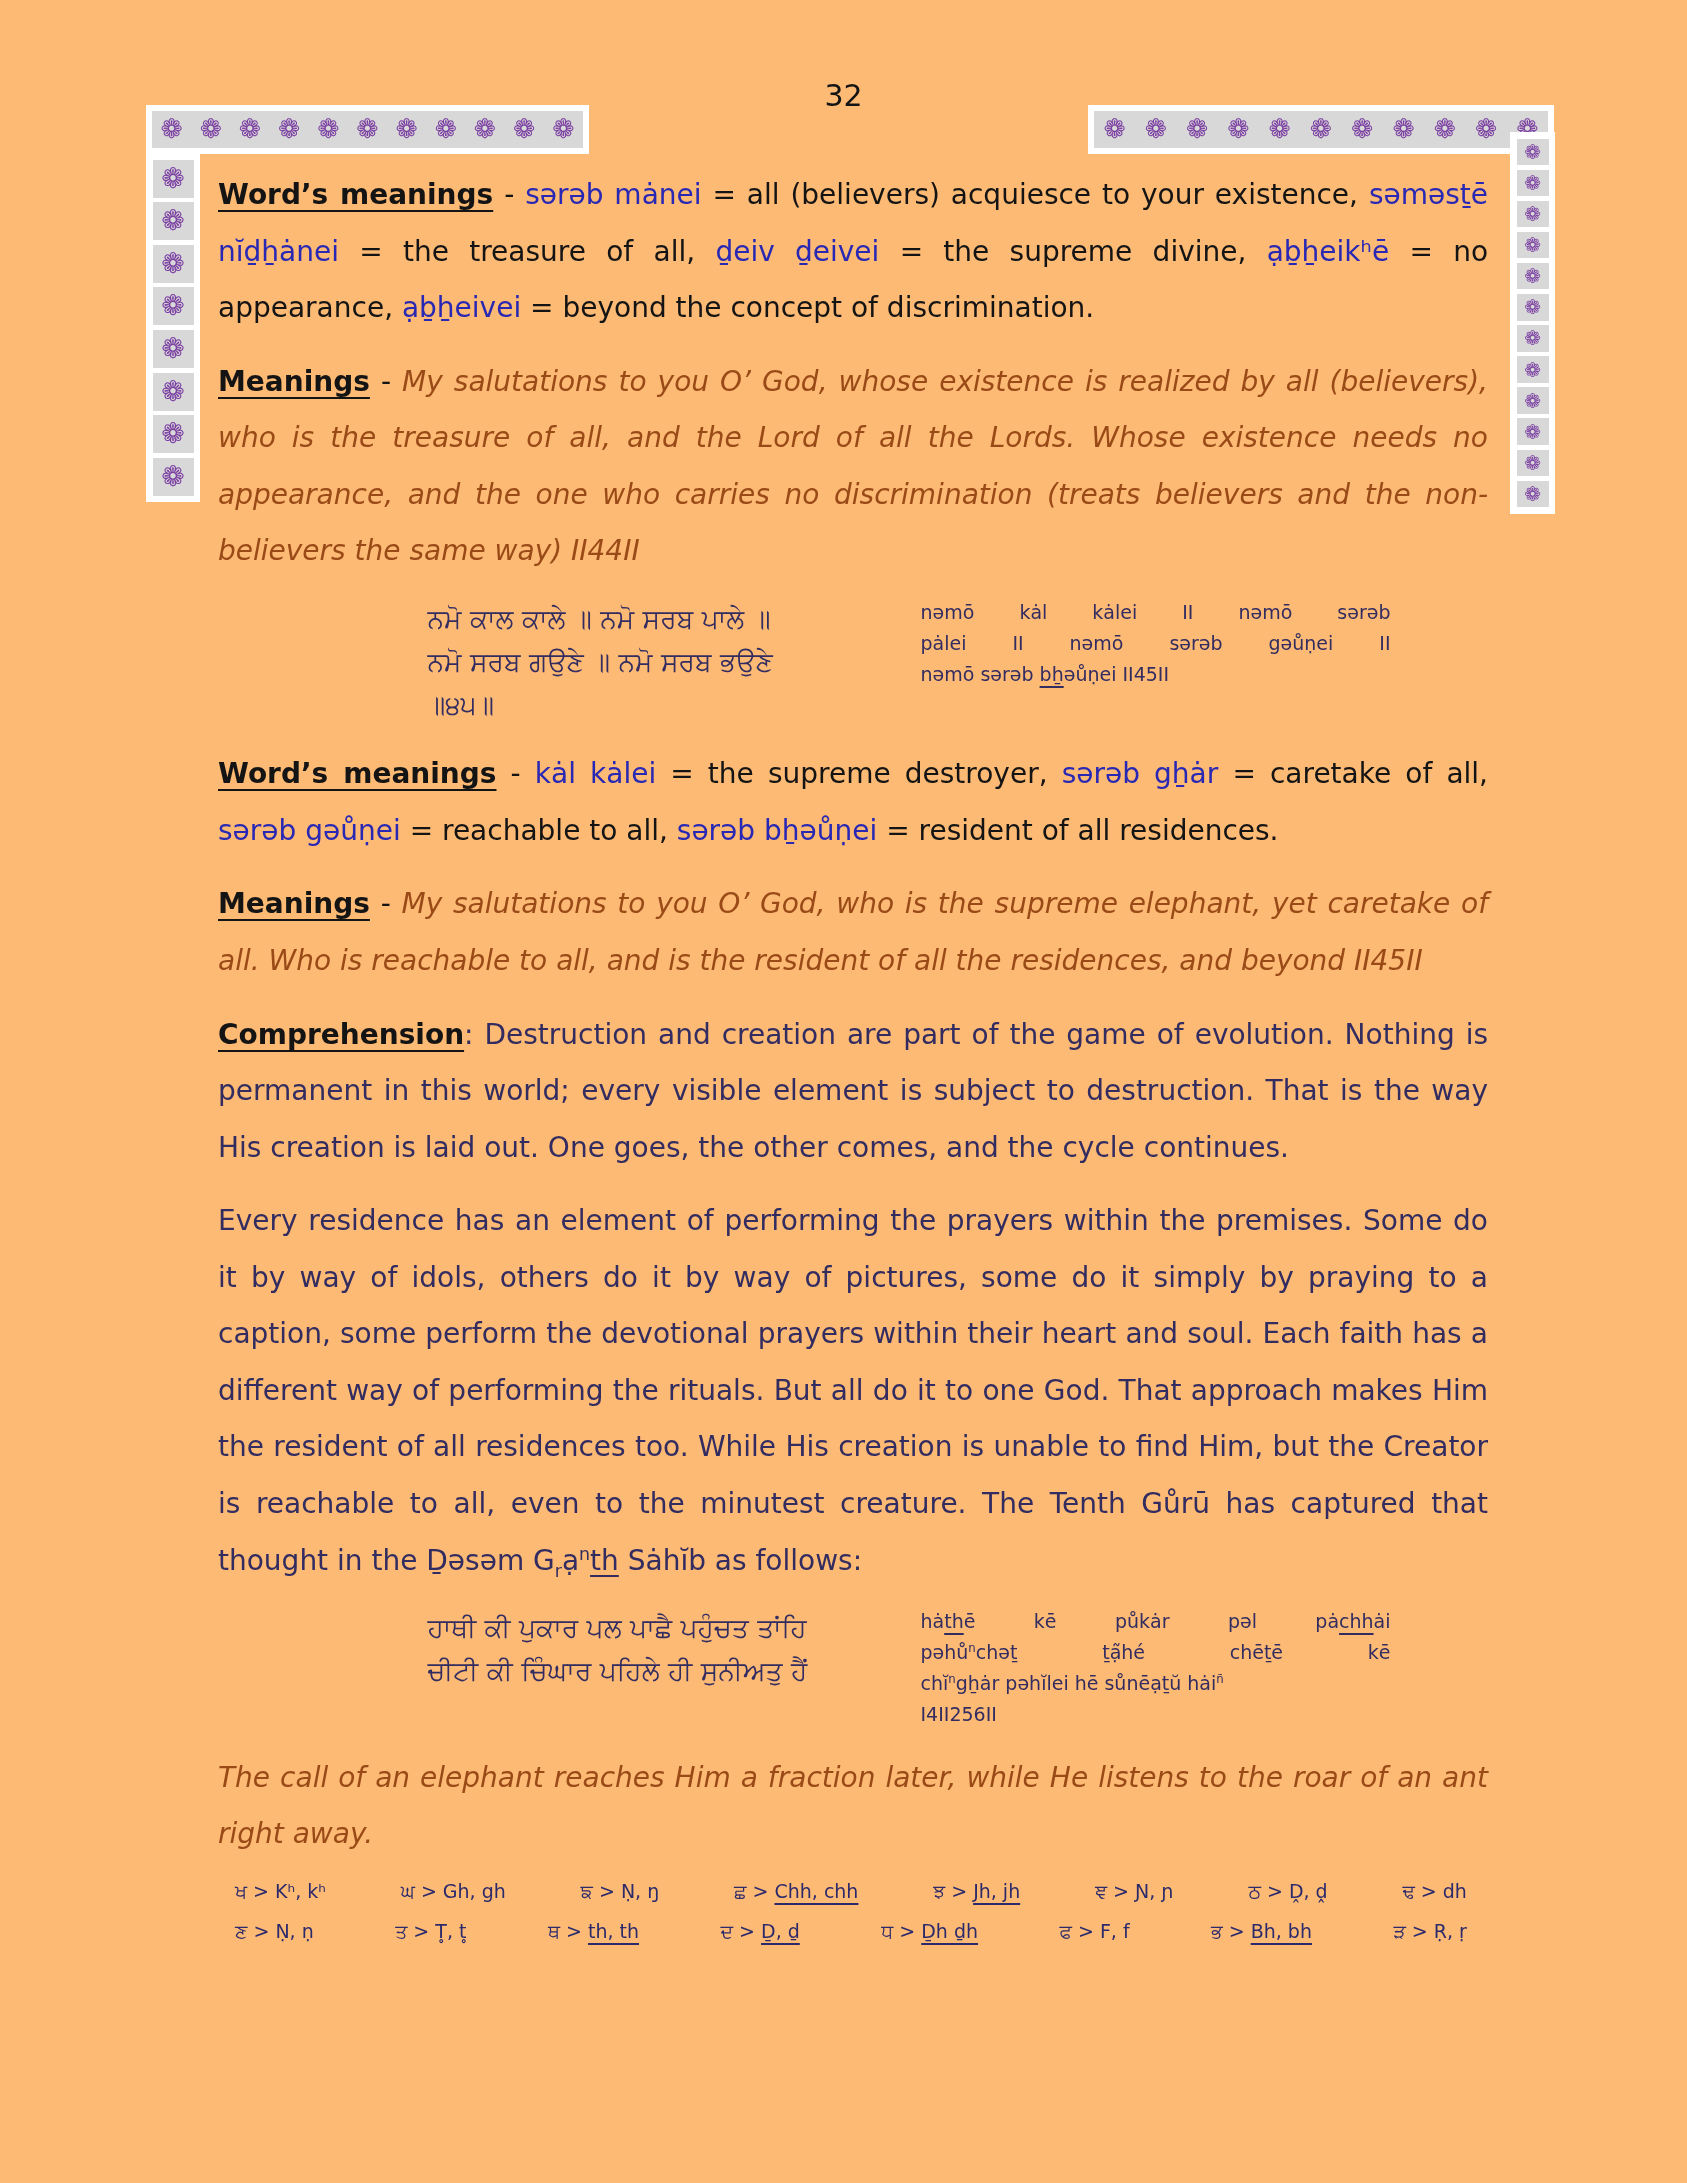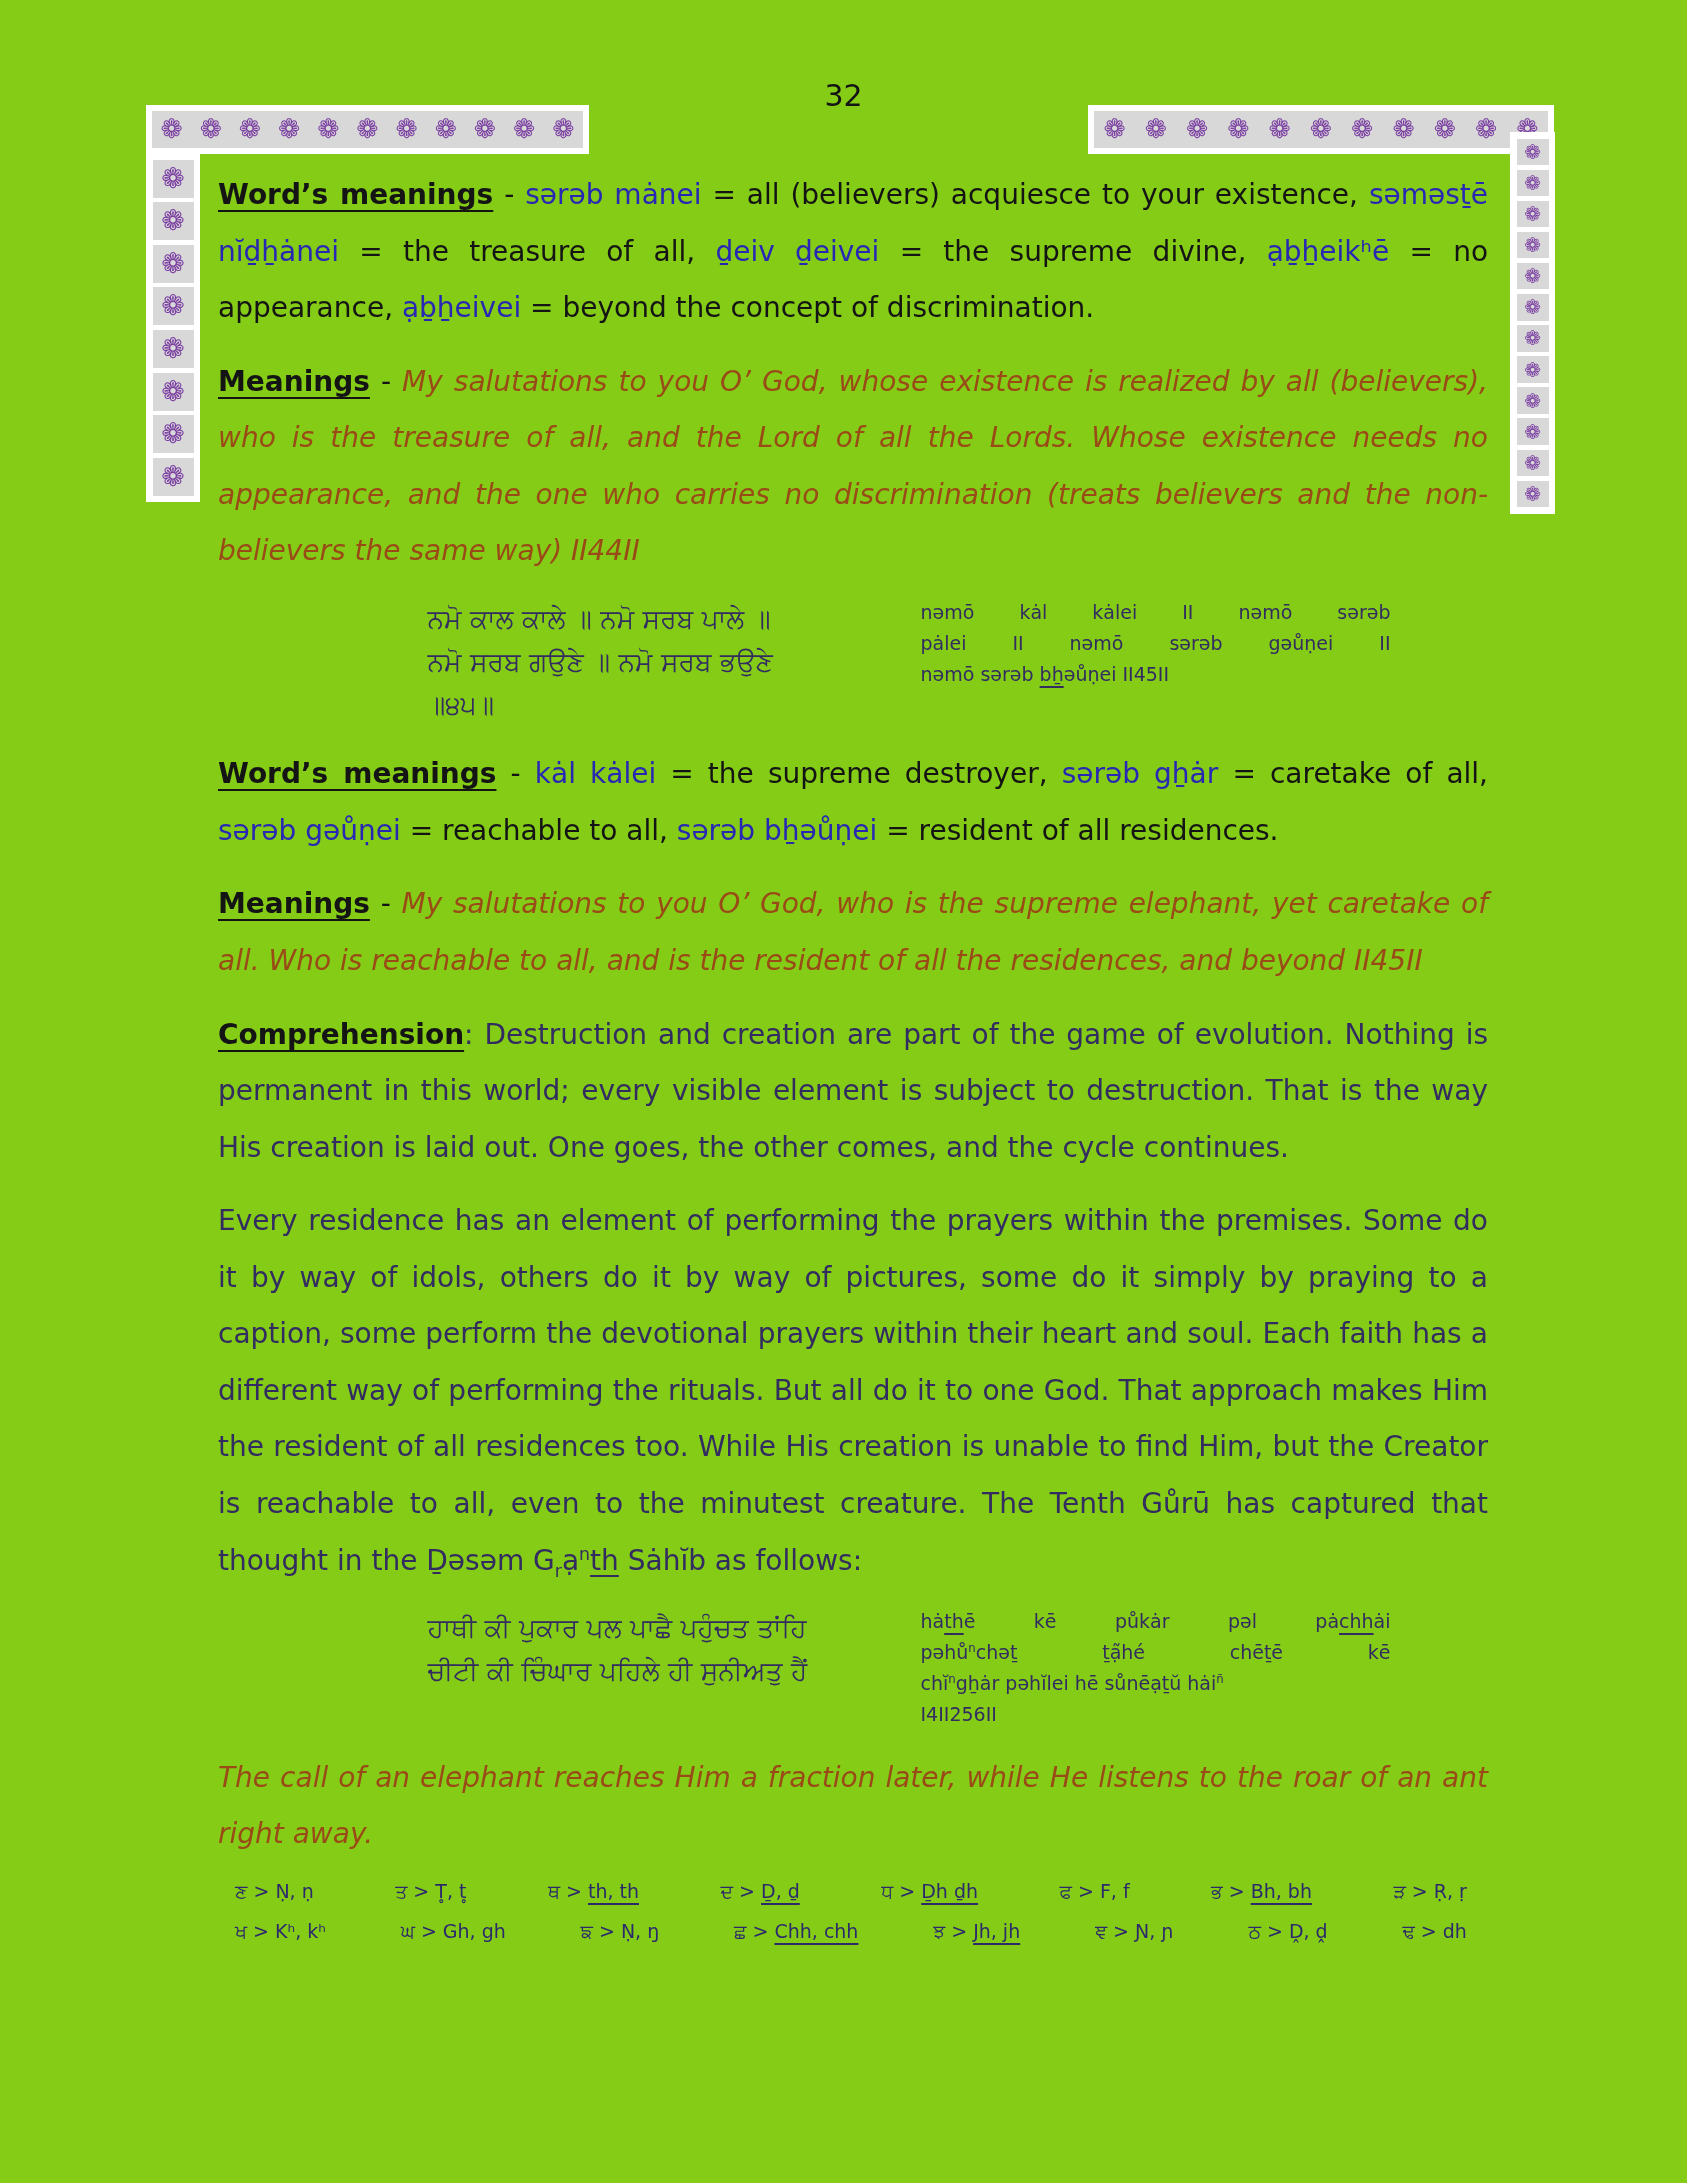--- a/index.html
+++ b/index.html
@@ -1,18 +1,18 @@
 <!DOCTYPE html>
 <html style="font-size:10.6px"><head>
 <meta charset="utf-8">
 <style>
   * { margin:0; padding:0; box-sizing:border-box; }
   html,body { width:1687px; height:2183px; }
   body { font-family:"DejaVu Sans","Liberation Sans",sans-serif; }
-  .page { position:relative; width:1687px; height:2183px; background:#84cc16; overflow:hidden; }
+  .page { position:relative; width:1687px; height:2183px; background:#fdba74; overflow:hidden; }
 
   .page-number { position:absolute; top:78px; left:0; width:100%; text-align:center;
                  font-size:30px; color:#141414; }
 
   
   .fstrip { position:absolute; display:flex; align-items:center; justify-content:space-around;
             background:#d8d8d8; border:6.6px solid #ffffff; height:49px; }
   .fstrip .fl { font-size:26.5px; line-height:1; color:#7b3fa2; }
   .fcol { position:absolute; display:flex; flex-direction:column; gap:4.6px;
           background:#ffffff; padding:6.6px; }
@@ -186,36 +186,36 @@
           <div class="vline just"><span>pəhů</span><span class="sup">n</span><span>chəṯ ṯạ̃hé  chēṯē kē</span></div>
           <div class="vline"><span>chĭ</span><span class="sup">n</span><span>gẖȧr pəhĭlei hē sůnēạṯŭ hȧi</span><span class="sup">ñ</span></div>
           <div class="vline"><span>I4II256II</span></div>
         </div>
     </div>
 
     <p class="para trans-par"><span class="brown">The call of an elephant reaches Him a fraction later, while He listens to the roar of an ant right away.</span></p>
 
     <div class="legend">
       <div class="lrow">
+          <span class="litem"><span>ਖ &gt; </span><span>Kʰ, kʰ</span></span>
+          <span class="litem"><span>ਘ &gt; </span><span>Gh, gh</span></span>
+          <span class="litem"><span>ਙ &gt; </span><span>Ṇ, ŋ</span></span>
+          <span class="litem"><span>ਛ &gt; </span><span class="u">Chh, chh</span></span>
+          <span class="litem"><span>ਝ &gt; </span><span class="u">Jh, jh</span></span>
+          <span class="litem"><span>ਞ &gt; </span><span>Ɲ, ɲ</span></span>
+          <span class="litem"><span>ਠ &gt; </span><span>Ḓ, ḓ</span></span>
+          <span class="litem"><span>ਢ &gt; </span><span>dh</span></span>
+        </div>
+      <div class="lrow">
           <span class="litem"><span>ਣ &gt; </span><span>Ṇ, ṇ</span></span>
           <span class="litem"><span>ਤ &gt; </span><span>T̥, t̥</span></span>
           <span class="litem"><span>ਥ &gt; </span><span class="u">th, th</span></span>
           <span class="litem"><span>ਦ &gt; </span><span class="u">Ḏ, ḏ</span></span>
           <span class="litem"><span>ਧ &gt; </span><span class="u">Ḏh ḏh</span></span>
           <span class="litem"><span>ਫ &gt; </span><span>F, f</span></span>
           <span class="litem"><span>ਭ &gt; </span><span class="u">Bh, bh</span></span>
           <span class="litem"><span>ੜ &gt; </span><span>Ṛ, ṛ</span></span>
         </div>
-      <div class="lrow">
-          <span class="litem"><span>ਖ &gt; </span><span>Kʰ, kʰ</span></span>
-          <span class="litem"><span>ਘ &gt; </span><span>Gh, gh</span></span>
-          <span class="litem"><span>ਙ &gt; </span><span>Ṇ, ŋ</span></span>
-          <span class="litem"><span>ਛ &gt; </span><span class="u">Chh, chh</span></span>
-          <span class="litem"><span>ਝ &gt; </span><span class="u">Jh, jh</span></span>
-          <span class="litem"><span>ਞ &gt; </span><span>Ɲ, ɲ</span></span>
-          <span class="litem"><span>ਠ &gt; </span><span>Ḓ, ḓ</span></span>
-          <span class="litem"><span>ਢ &gt; </span><span>dh</span></span>
-        </div>
     </div>
 
   </div>
 </div>
 
 
 </body></html>

